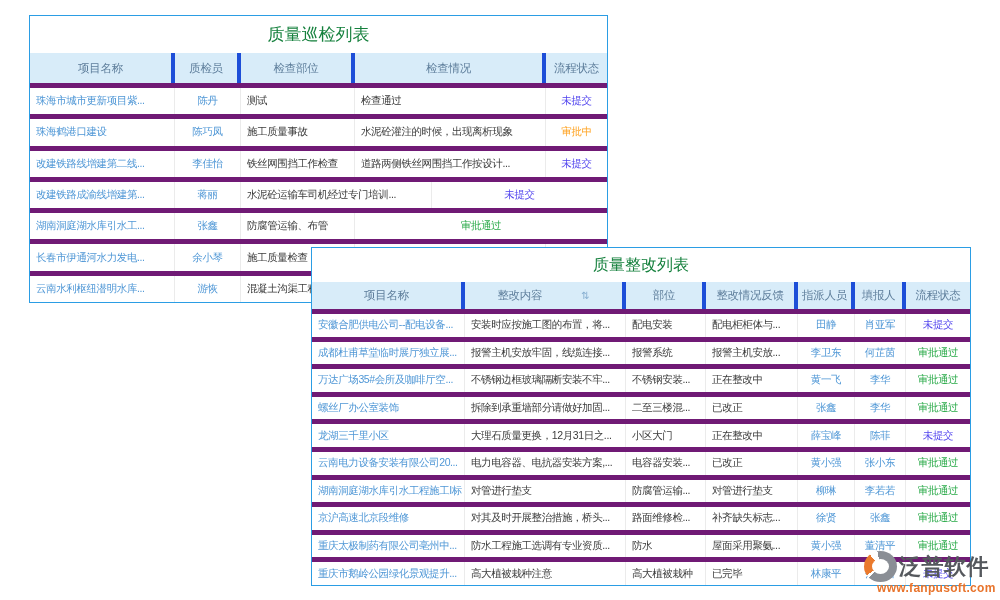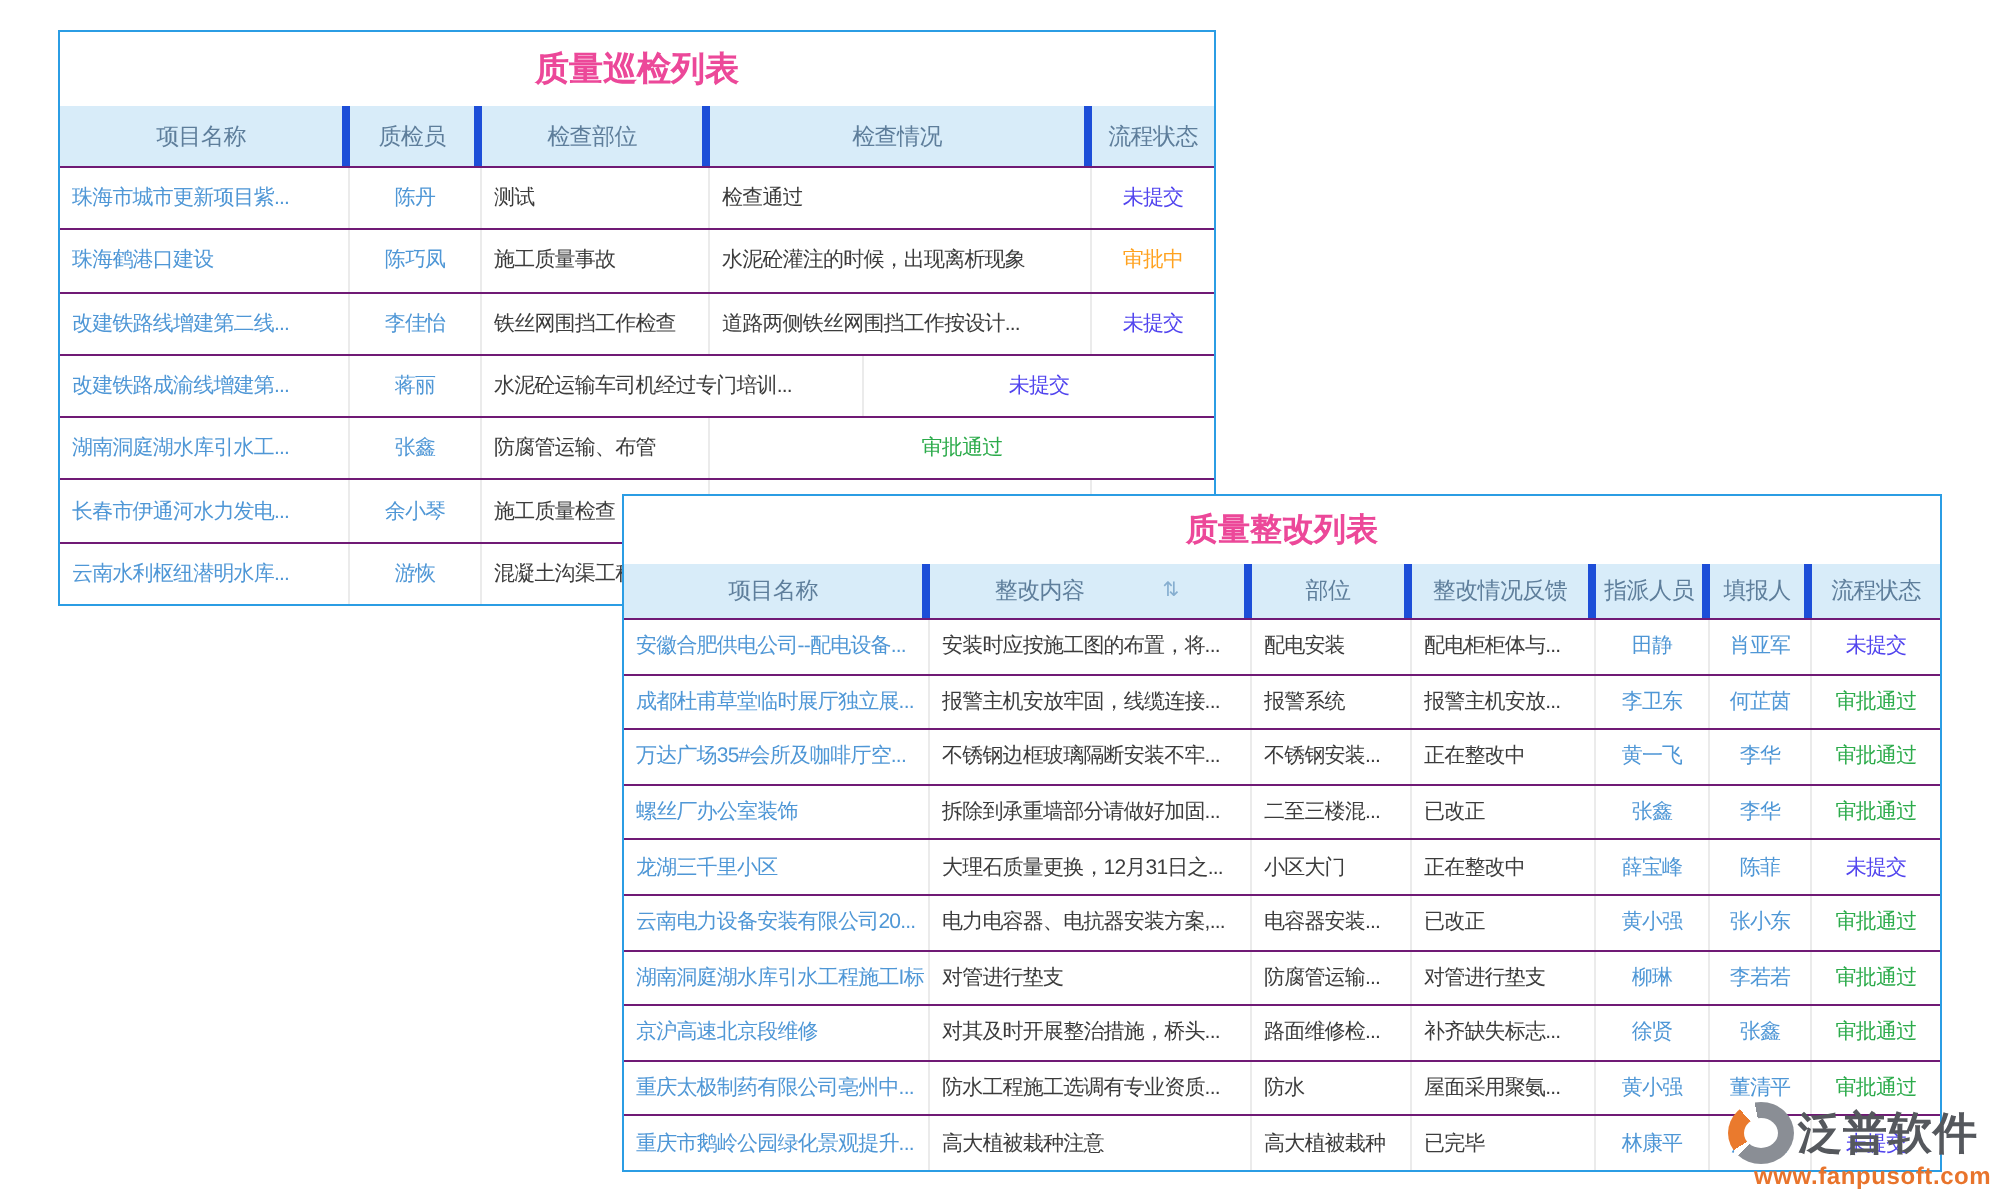--- a/index.html
+++ b/index.html
@@ -1,24 +1,24 @@
 <!DOCTYPE html>
 <html><head>
 <meta charset="utf-8">
 <style>
 * { margin:0; padding:0; box-sizing:border-box; }
 html,body { width:1000px; height:600px; }
 body { position:relative; background:#fff; font-family:"Liberation Sans","DejaVu Sans",sans-serif; overflow:hidden; }
 .panel { position:absolute; background:#fff; border:1px solid #2b9de4; display:flex; flex-direction:column; }
-.panel-title { display:flex; align-items:center; justify-content:center; font-weight:bold; color:#ec4899; }
+.panel-title { display:flex; align-items:center; justify-content:center; font-weight:normal; color:#15803d; }
 .thead { display:flex; background:#d8ecf9; color:#5e7e9b; flex:none; }
 .th { display:flex; align-items:center; justify-content:center; border-right:4px solid #1d4ed8; font-size:11.5px; letter-spacing:-0.3px; }
 .th:last-child { border-right:none; }
 .tbody { display:flex; flex-direction:column; flex:1; }
-.tr { display:flex; flex:1; border-top:1px solid #701a75; }
+.tr { display:flex; flex:1; border-top:5px solid #701a75; }
 .td { display:flex; align-items:center; font-size:10.5px; letter-spacing:-0.4px; color:#3c3c3c; border-right:1px solid #ebebeb; padding:0 4px 0 6px; overflow:hidden; white-space:nowrap; }
 .td:last-child { border-right:none; }
 .td.center { justify-content:center; padding:0 2px; }
 .link { color:#4f97d6; }
 .status-unsubmitted { color:#5144ee; }
 .status-approving { color:#ffa21f; }
 .status-approved { color:#2cab4b; }
 #table1 { left:29px; top:15px; width:579px; height:288px; }
 #table1 .panel-title { height:37px; font-size:17px; }
 #table1 .thead { height:30px; }

